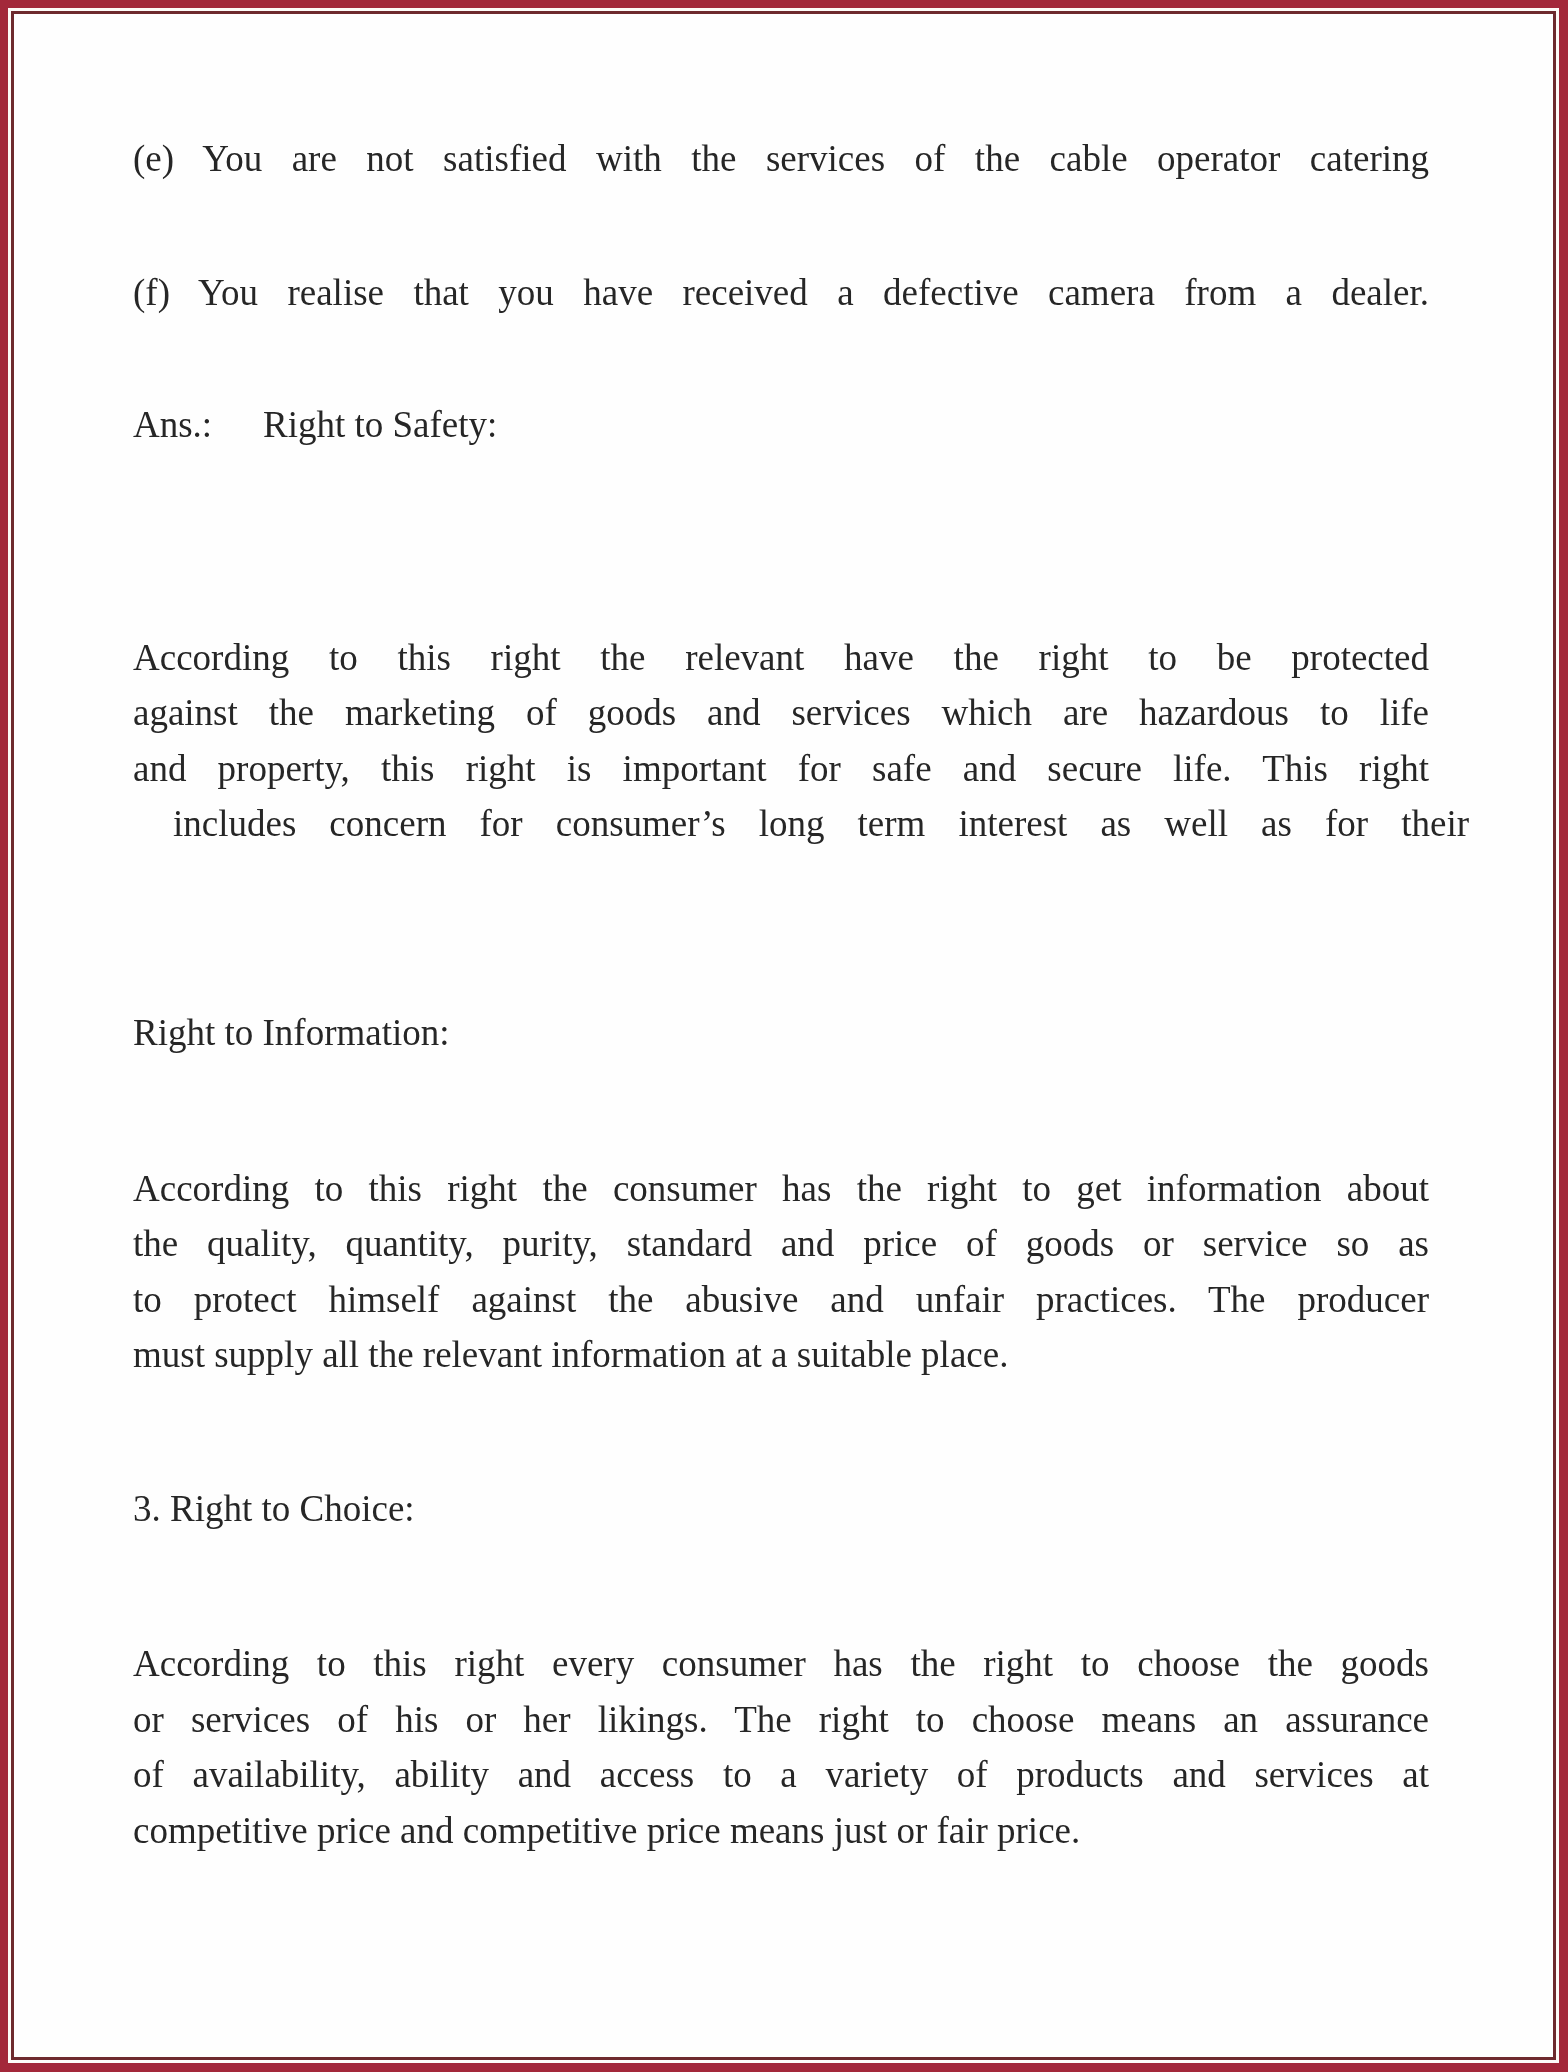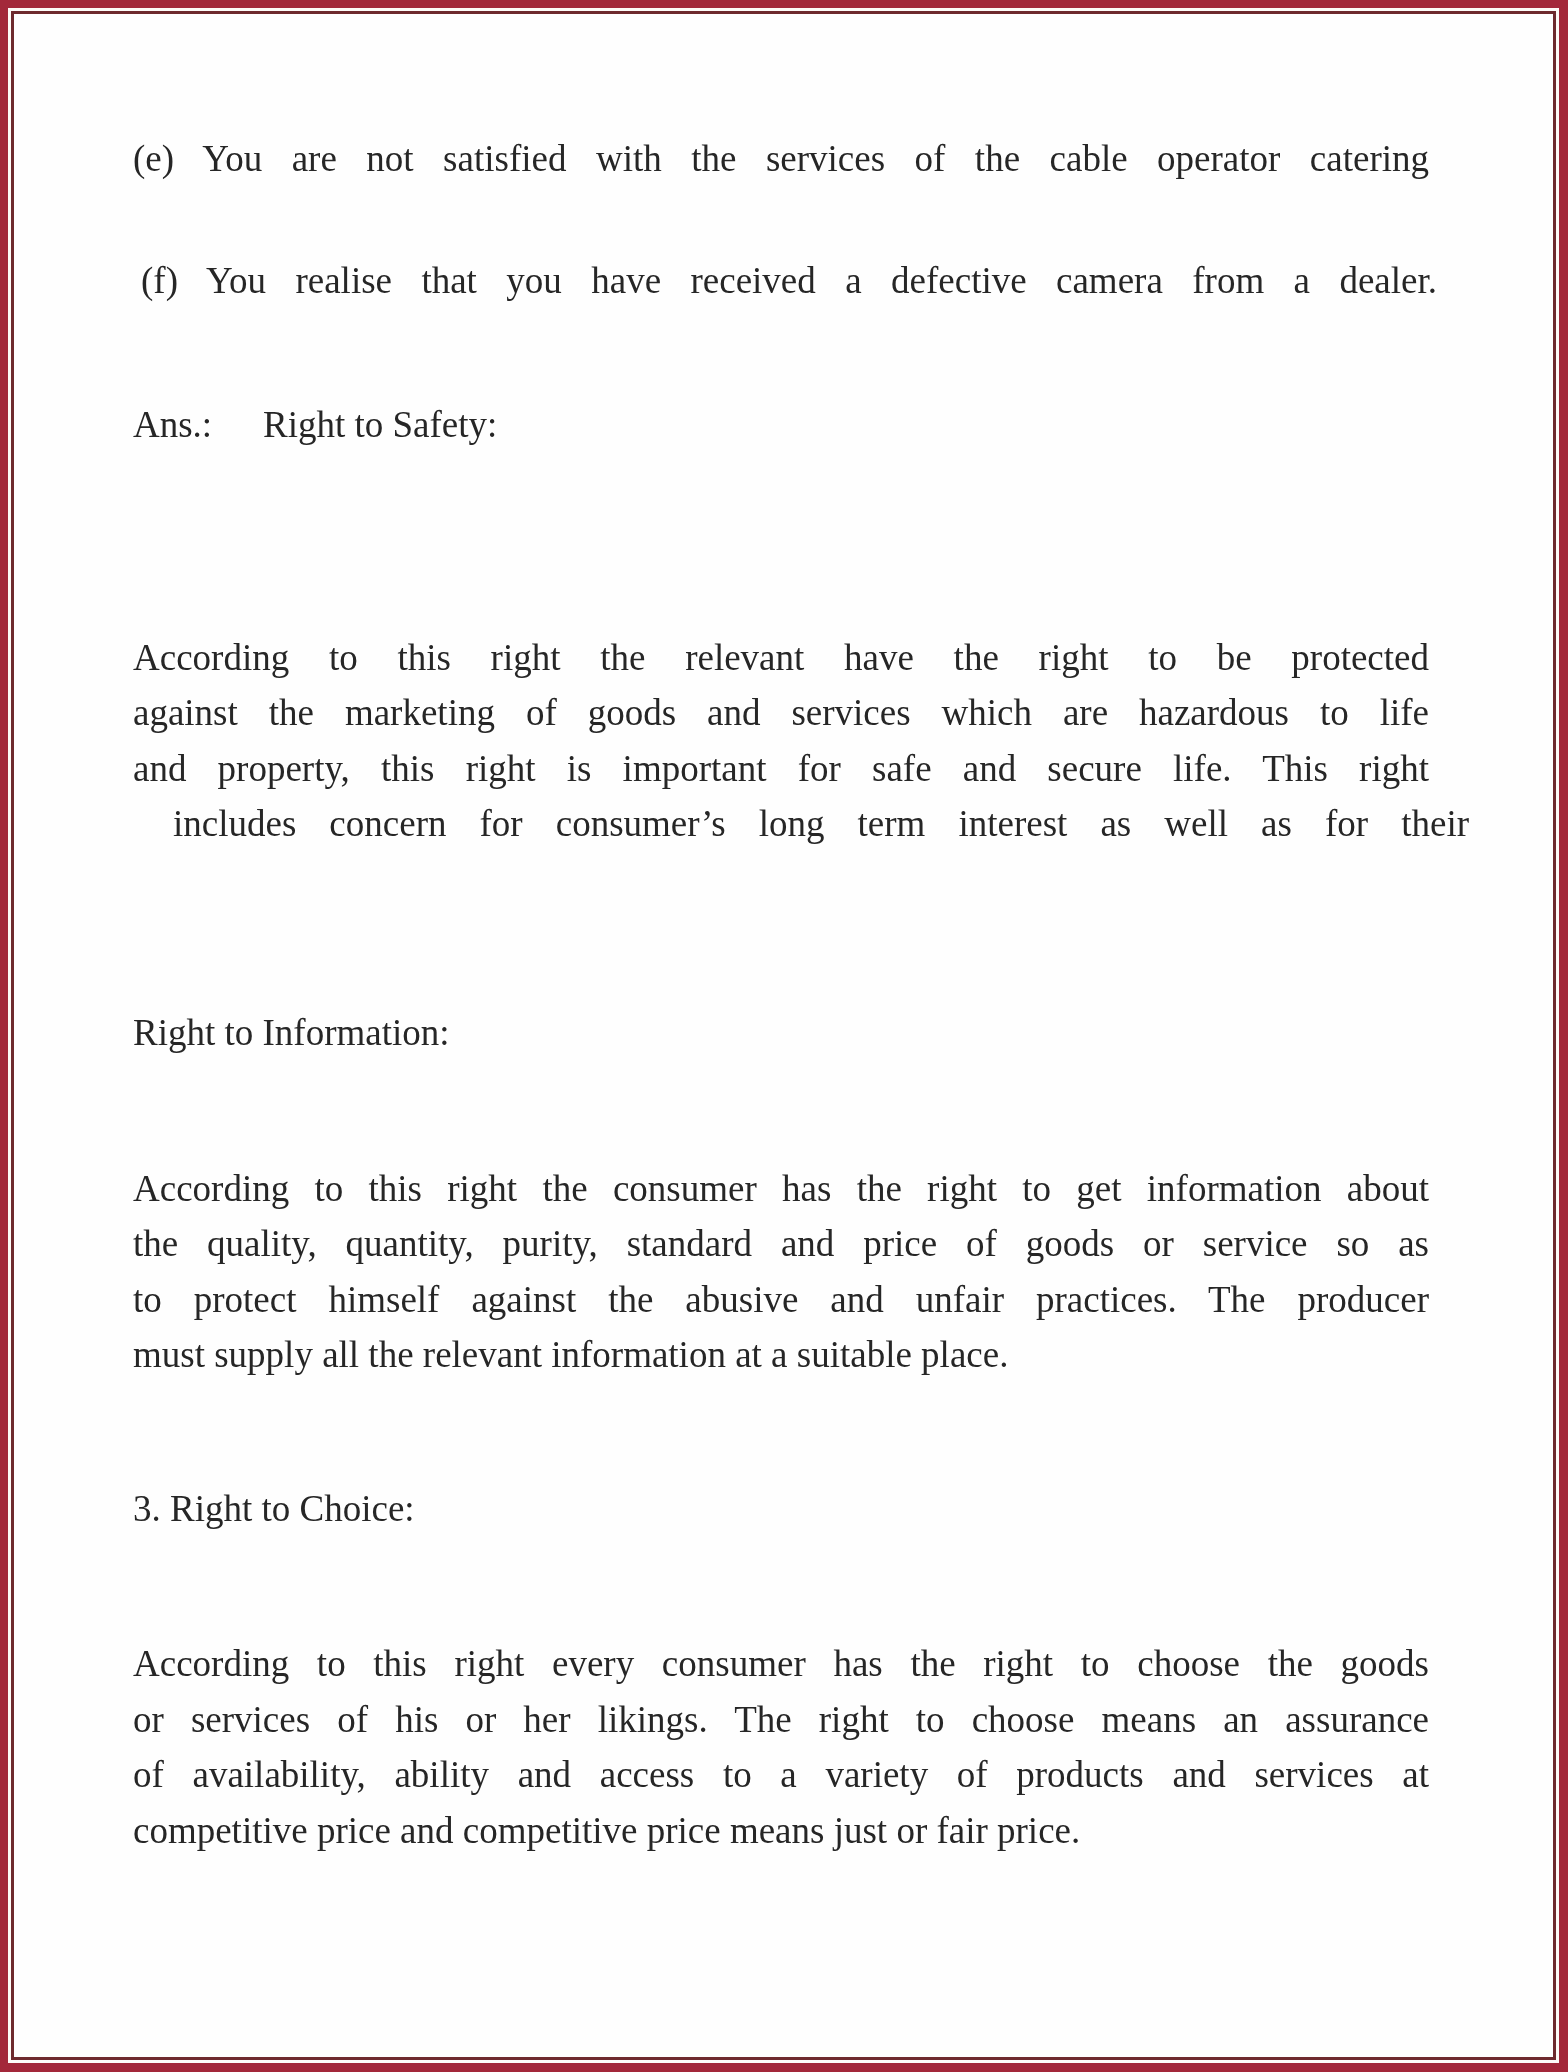--- a/index.html
+++ b/index.html
@@ -41,21 +41,21 @@
 <body>
 
 <div class="frame-outer"></div>
 <div class="frame-gap"></div>
 <div class="frame-line"></div>
 
 <div class="page">
 
   <div class="line" style="top:137px;">(e) You are not satisfied with the services of the cable operator catering</div>
 
-  <div class="line" style="top:259px;margin-left:8px;">(f) You realise that you have received a defective camera from a dealer.</div>
+  <div class="line" style="top:271px;">(f) You realise that you have received a defective camera from a dealer.</div>
 
   <div class="line last" style="top:403px;">
     <span class="ans-label">Ans.:</span><span>Right to Safety:</span>
   </div>
 
   <div class="line" style="top:636px;">According to this right the relevant have the right to be protected</div>
   <div class="line" style="top:691px;">against the marketing of goods and services which are hazardous to life</div>
   <div class="line" style="top:747px;">and property, this right is important for safe and secure life. This right</div>
   <div class="line" style="top:802px;margin-left:40px;">includes concern for consumer’s long term interest as well as for their</div>
 

